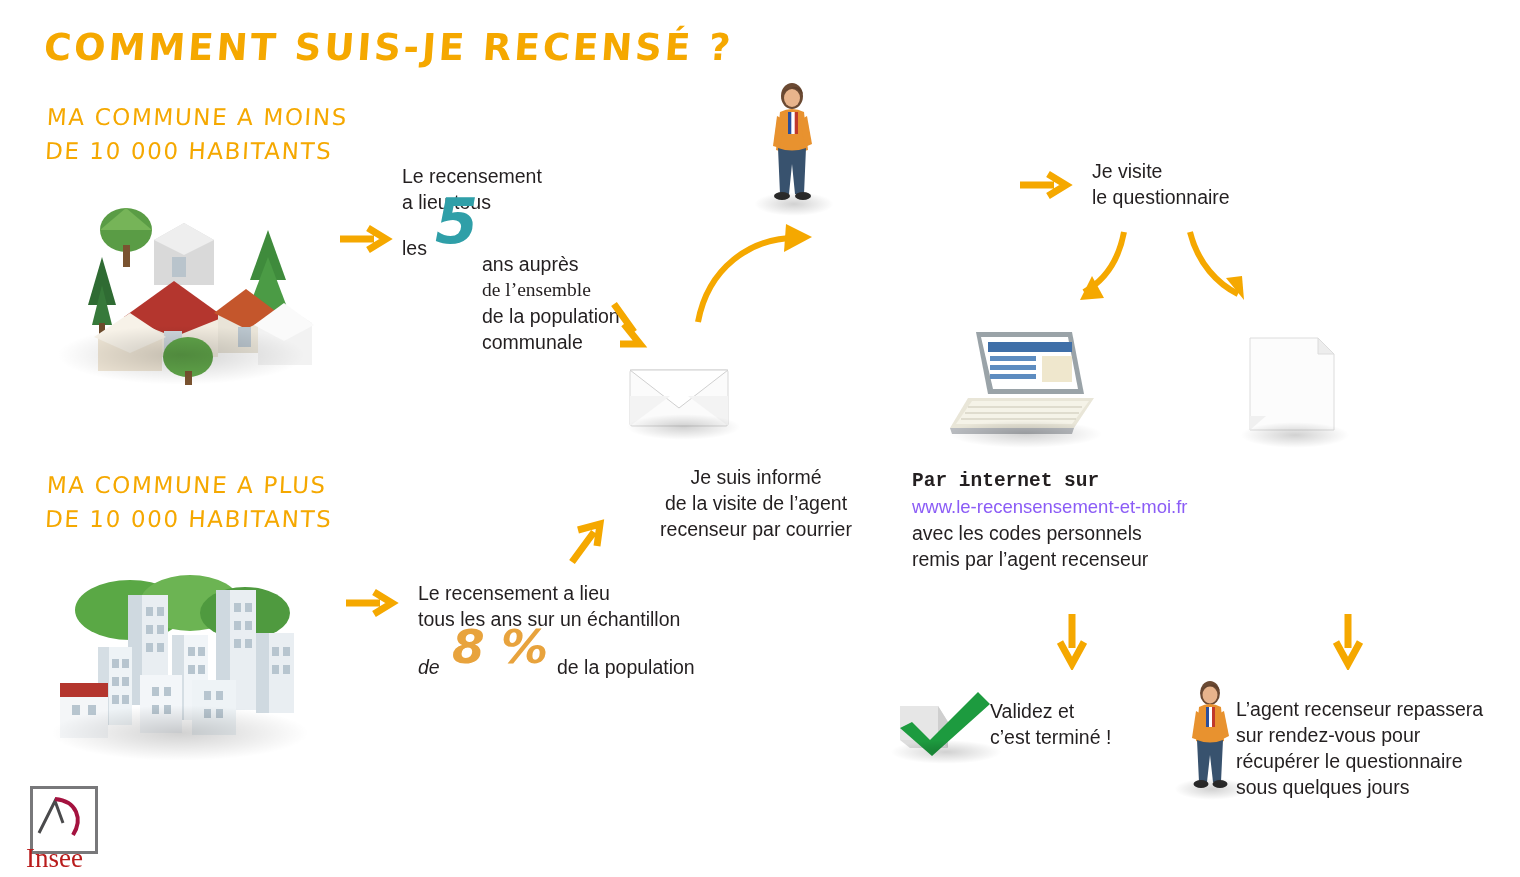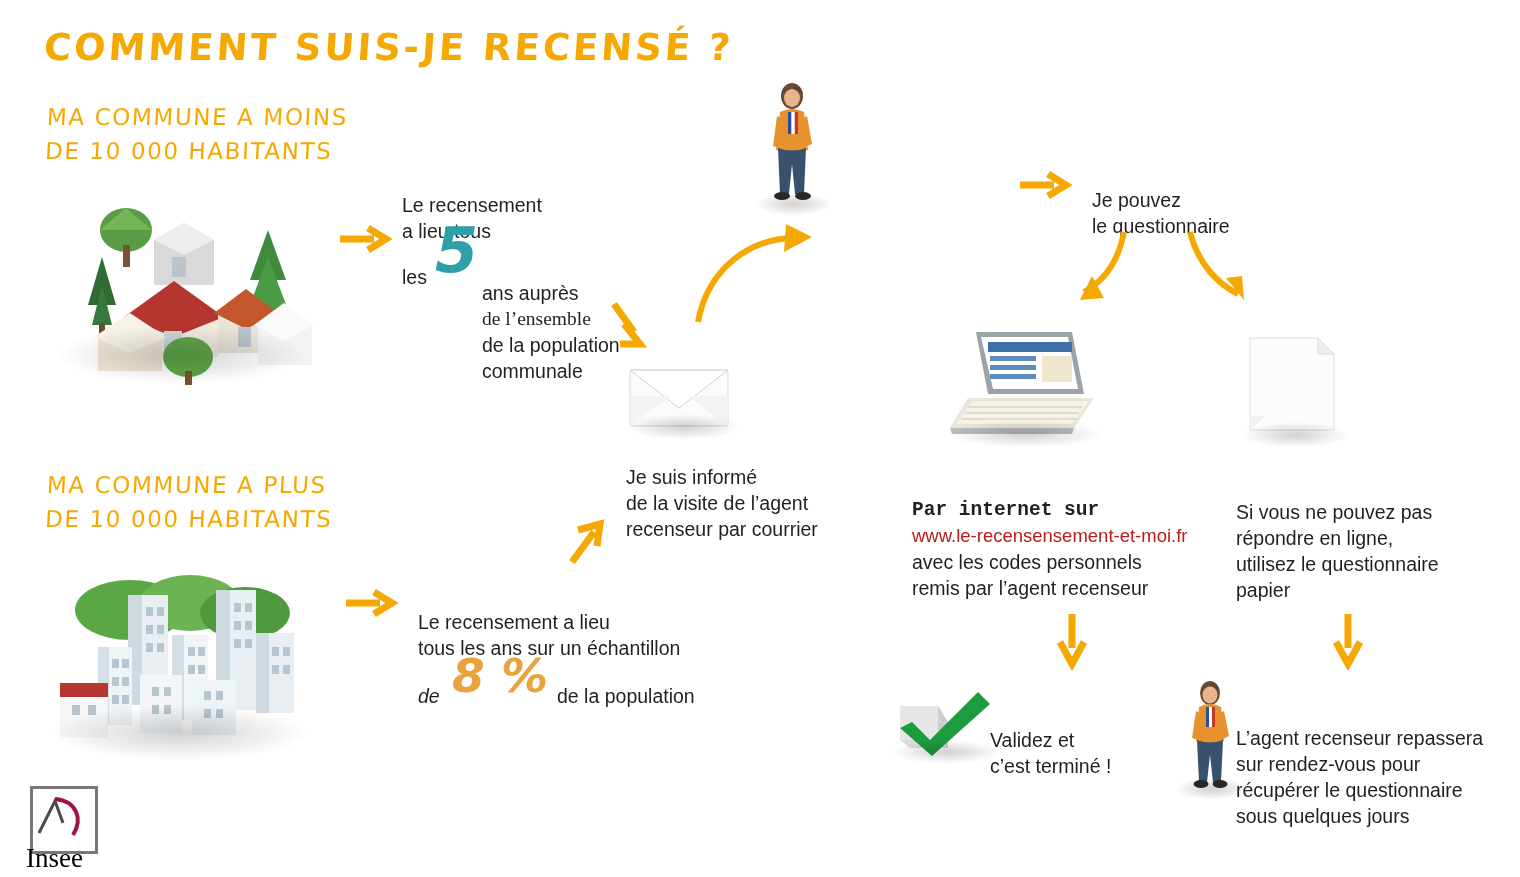--- a/index.html
+++ b/index.html
@@ -35,23 +35,22 @@
     line-height: 34px;
     font-family: "DejaVu Sans", sans-serif;
     transform: skewX(-3deg);
   }
 
   
   .body-text {
     color: #231f20;
     font-size: 19.5px;
     line-height: 26px;
-    margin-top: 29px;
-  }
-  .link-text { color: #b91c1c; font-size: 18.5px; }
+  }
+  .link-text { color: #8b5cf6; font-size: 18.5px; }
 
   .bignum {
     font-family: "DejaVu Sans", sans-serif;
     font-weight: bold;
     font-style: italic;
   }
   .bignum.teal { color: #2f9fa8; font-size: 62px; }
   .bignum.orange { color: #e8a33d; font-size: 47px; }
 
   
@@ -72,21 +71,21 @@
     left: 30px;
     top: 786px;
     width: 62px;
     height: 62px;
     border: 3px solid #78787a;
   }
   #logo-text {
     left: 26px;
     top: 843px;
     font-size: 27px;
-    color: #000000;
+    color: #b91c1c;
     font-family: "Liberation Serif", serif;
   }
 </style>
 </head>
 <body>
 
 <div id="page">
 
   <div class="abs" id="main-title">COMMENT SUIS-JE RECENSÉ ?</div>
 
@@ -254,21 +253,21 @@
   <div class="illus" style="left:626px; top:360px; width:110px; height:78px;">
     <div class="shadow-ellipse" style="left:0px; top:54px; width:115px; height:26px;"></div>
     <svg width="110" height="72" viewBox="0 0 110 72">
       <rect x="4" y="10" width="98" height="56" rx="2" fill="#fbfbfb" stroke="#d7d7d7"></rect>
       <polygon points="4,10 53,48 102,10" fill="#ffffff" stroke="#d0d0d0"></polygon>
       <polygon points="4,66 44,36 4,36" fill="#f3f3f3"></polygon>
       <polygon points="102,66 62,36 102,36" fill="#f3f3f3"></polygon>
     </svg>
   </div>
 
-  <div class="abs body-text" style="left:626px; top:435px; width:260px;">
+  <div class="abs body-text" style="left:626px; top:464px; width:260px;text-align:center;">
     <div>Je suis informé</div>
     <div>de la visite de l’agent</div>
     <div>recenseur par courrier</div>
   </div>
 
   <div class="abs arrow" style="left:690px; top:218px;">
     <svg width="130" height="110" viewBox="0 0 130 110">
       <path d="M8 104 C 18 50, 60 20, 106 20" stroke="#f5a800" stroke-width="6" fill="none"></path>
       <polygon points="96,6 122,19 94,34" fill="#f5a800"></polygon>
     </svg>
@@ -293,21 +292,21 @@
   </div>
 
 
   <div class="abs arrow" style="left:1018px; top:168px;">
     <svg width="56" height="34" viewBox="0 0 56 34">
         <path d="M2 17 H36 M30 6 L48 17 L30 28" stroke="#f5a800" stroke-width="7" fill="none"></path>
       </svg>
   </div>
 
   <div class="abs body-text" style="left:1092px; top:158px; width:220px;">
-    <div>Je pouvez</div>
+    <div>Je visite</div>
     <div> le questionnaire</div>
   </div>
 
   <div class="abs arrow" style="left:1066px; top:228px;">
     <svg width="70" height="80" viewBox="0 0 70 80">
         <path d="M58 4 C 52 36, 36 54, 18 64" stroke="#f5a800" stroke-width="6" fill="none"></path>
         <polygon points="26,48 14,72 38,70" fill="#f5a800"></polygon>
       </svg>
   </div>
   <div class="abs arrow" style="left:1182px; top:228px;">
@@ -347,26 +346,20 @@
 
   <div class="illus" style="left:1240px; top:334px; width:110px; height:112px;">
     <div class="shadow-ellipse" style="left:0; top:88px; width:110px; height:26px;"></div>
     <svg width="105" height="105" viewBox="0 0 105 105">
       <polygon points="10,4 78,4 94,20 94,96 10,96" fill="#fcfcfc" stroke="#dcdcdc"></polygon>
       <polygon points="78,4 94,20 78,20" fill="#ededed" stroke="#dcdcdc"></polygon>
       <polygon points="10,96 26,82 10,82" fill="#f0f0f0"></polygon>
     </svg>
   </div>
 
-  <div class="abs body-text" style="left:1236px; top:470px; width:280px;">
-    <div>Si vous ne pouvez pas</div>
-    <div>répondre en ligne,</div>
-    <div>utilisez le questionnaire</div>
-    <div>papier</div>
-  </div>
 
   <div class="abs arrow" style="left:1054px; top:612px;">
     <svg width="36" height="58" viewBox="0 0 36 58">
         <path d="M18 2 V 36 M6 30 L18 52 L30 30" stroke="#f5a800" stroke-width="7" fill="none"></path>
       </svg>
   </div>
   <div class="abs arrow" style="left:1330px; top:612px;">
     <svg width="36" height="58" viewBox="0 0 36 58">
         <path d="M18 2 V 36 M6 30 L18 52 L30 30" stroke="#f5a800" stroke-width="7" fill="none"></path>
       </svg>

